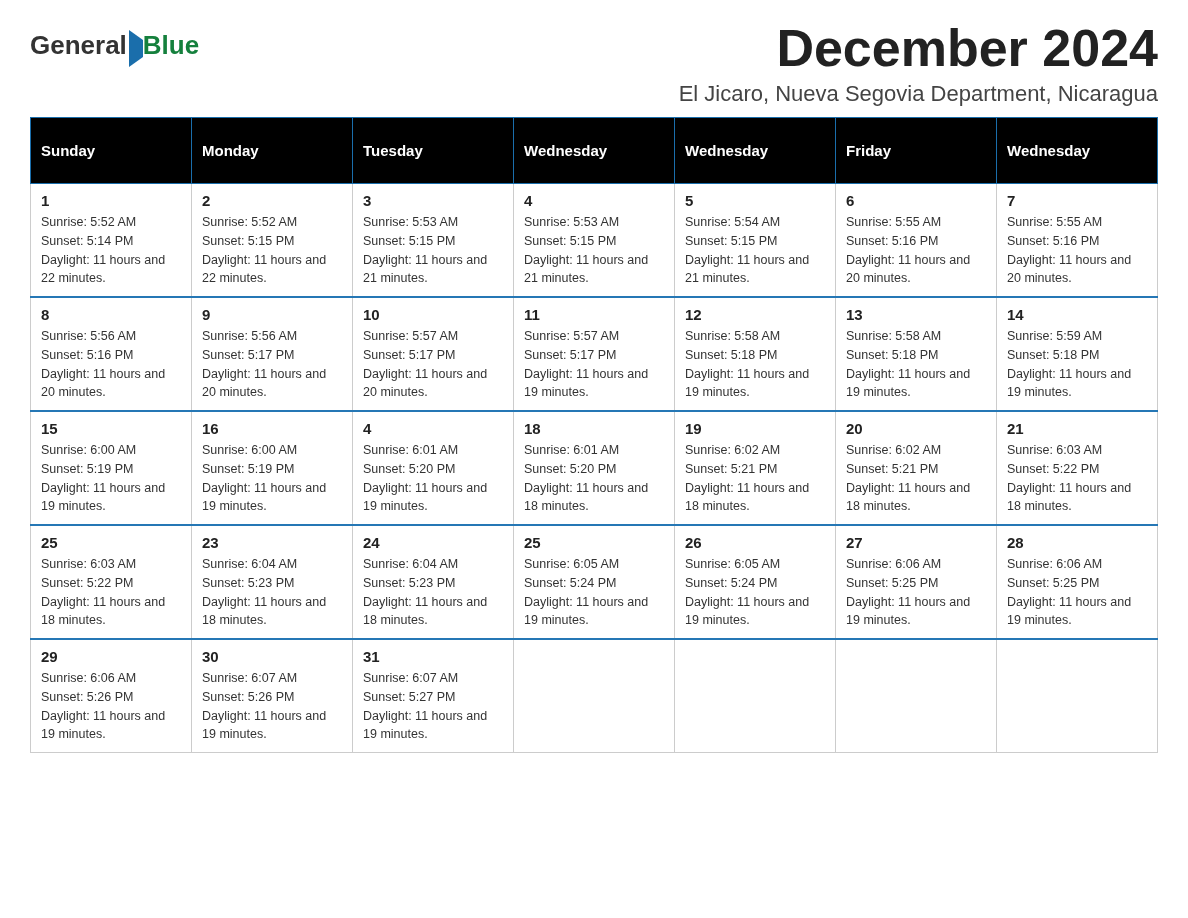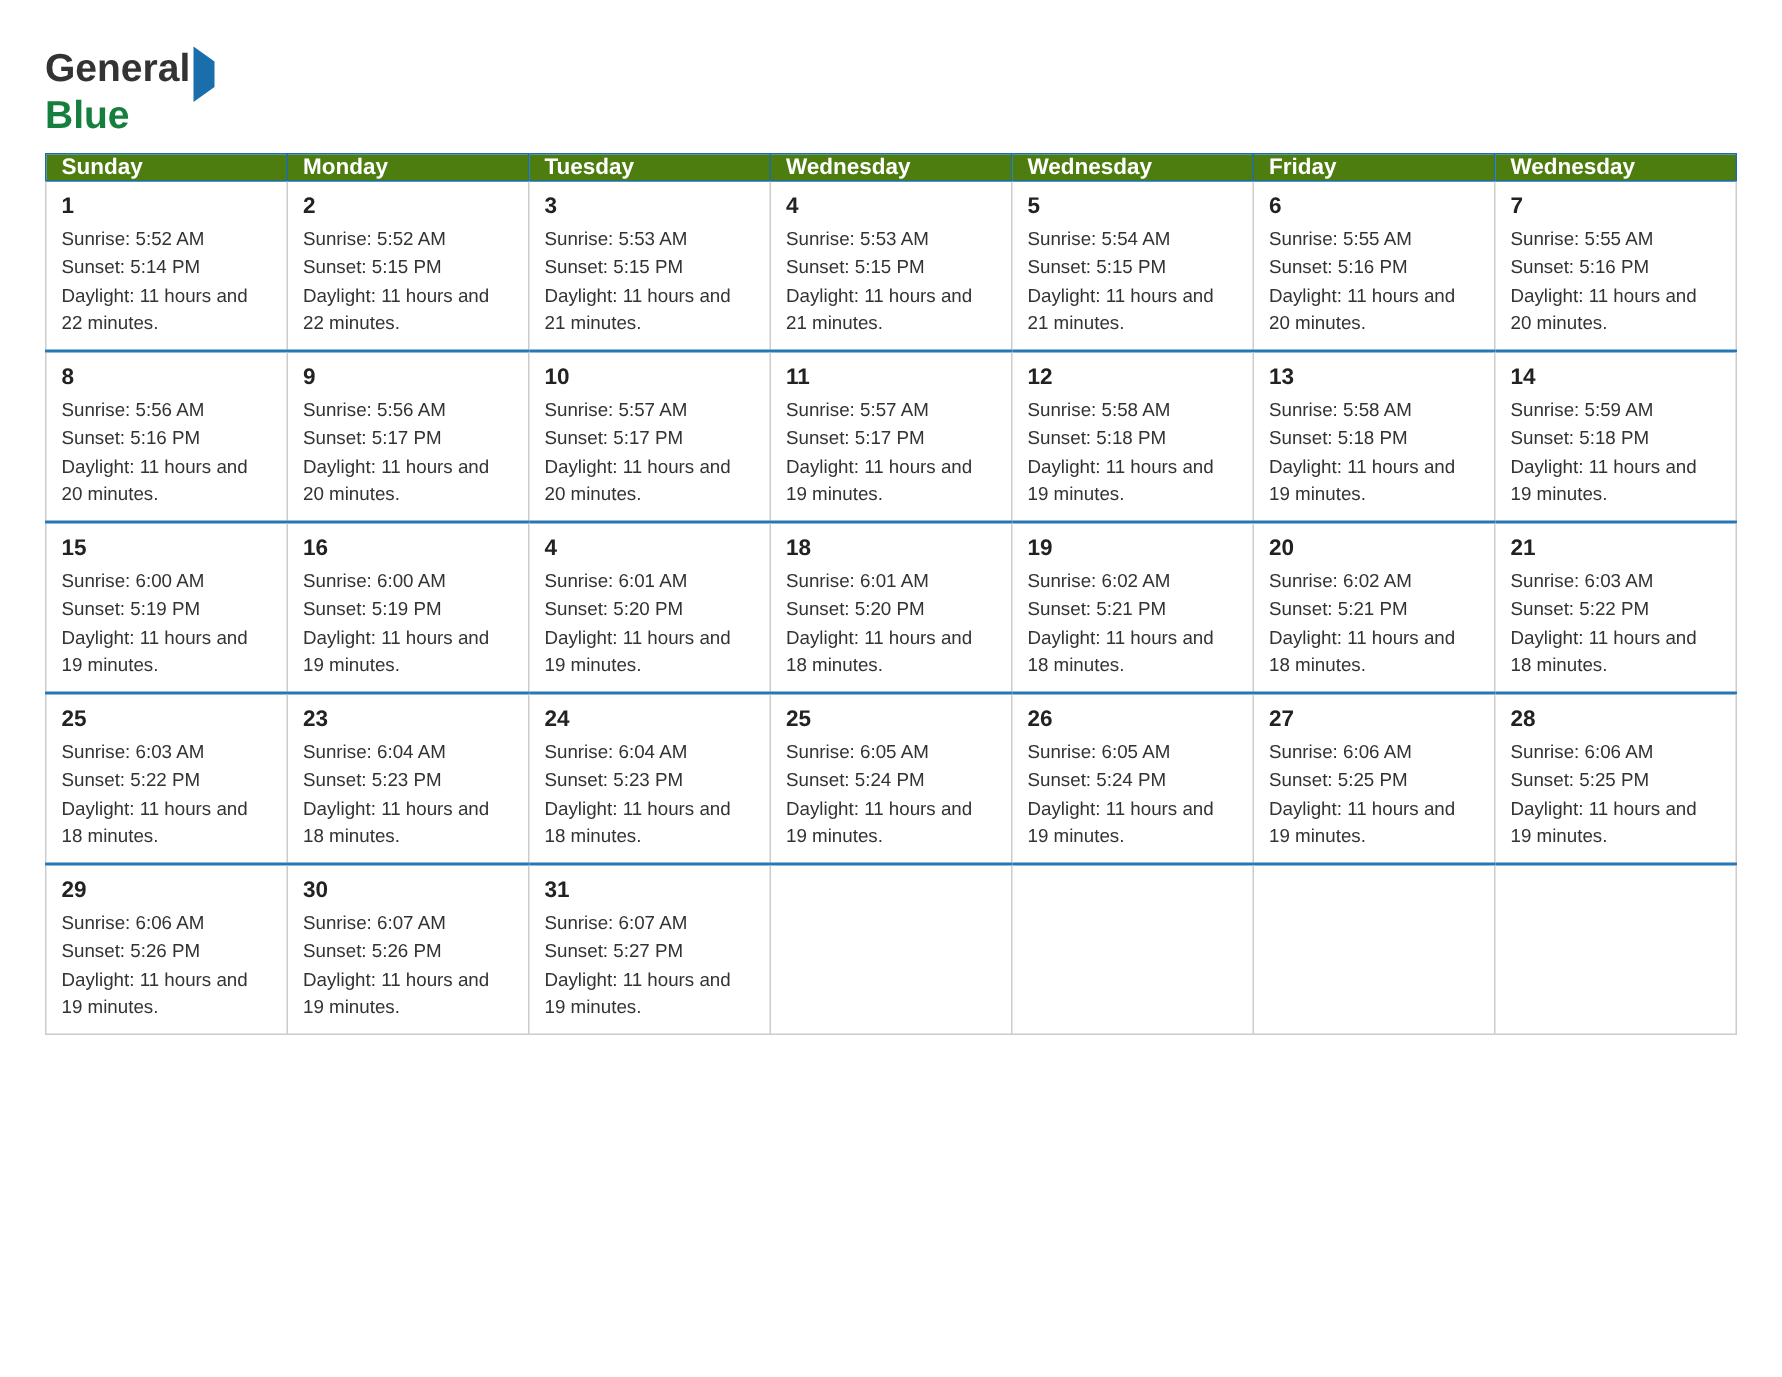--- a/index.html
+++ b/index.html
@@ -35,21 +35,21 @@
       width: 0;
       height: 0;
       border-left: 14px solid #1a6eab;
       border-top: 10px solid transparent;
       border-bottom: 10px solid transparent;
       margin-left: 2px;
       margin-top: -8px;
     }
     .logo-right {
       display: flex;
-      flex-direction: column;
+      flex-direction: row;
     }
     .title-block {
       text-align: right;
     }
     .month-title {
       font-size: 52px;
       font-weight: bold;
       color: #222;
       line-height: 1.1;
     }
@@ -57,25 +57,25 @@
       font-size: 22px;
       color: #444;
       margin-top: 4px;
     }
     .calendar-table {
       width: 100%;
       border-collapse: collapse;
       margin-top: 10px;
     }
     .calendar-table th {
-      background-color: #4d7c0f;
+      background-color: #000000;
       color: #fff;
       font-size: 15px;
       font-weight: bold;
-      padding: 0 10px;
+      padding: 24px 10px;
       text-align: left;
       border: 1px solid #1a6eab;
     }
     .calendar-table td {
       border: 1px solid #ccc;
       vertical-align: top;
       padding: 8px 10px;
       width: calc(100% / 7);
       min-height: 90px;
     }
@@ -102,20 +102,24 @@
 
 <div class="header">
   <div class="logo">
     <div class="logo-right">
       <div>
         <span class="logo-text-general">General</span><span class="logo-arrow"></span>
       </div>
       <span class="logo-text-blue">Blue</span>
     </div>
   </div>
+  <div class="title-block">
+    <div class="month-title">December 2024</div>
+    <div class="location-title">El Jicaro, Nueva Segovia Department, Nicaragua</div>
+  </div>
 </div>
 
 <table class="calendar-table">
   <thead>
     <tr>
 
     <th>Sunday</th>
         <th>Monday</th>
         <th>Tuesday</th>
         <th>Wednesday</th>

